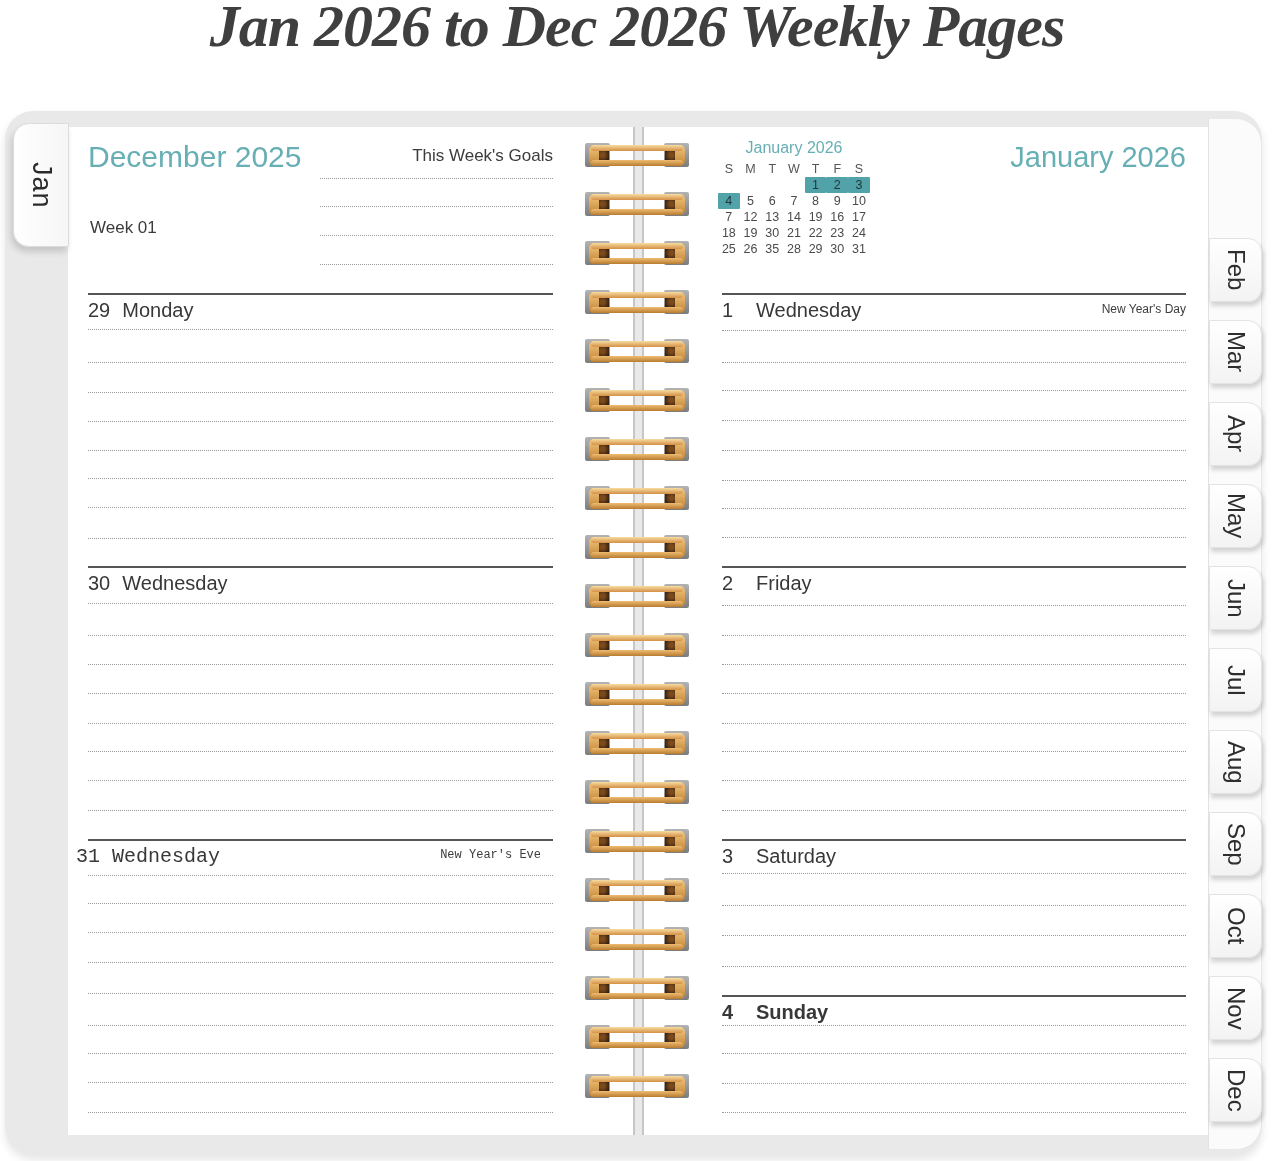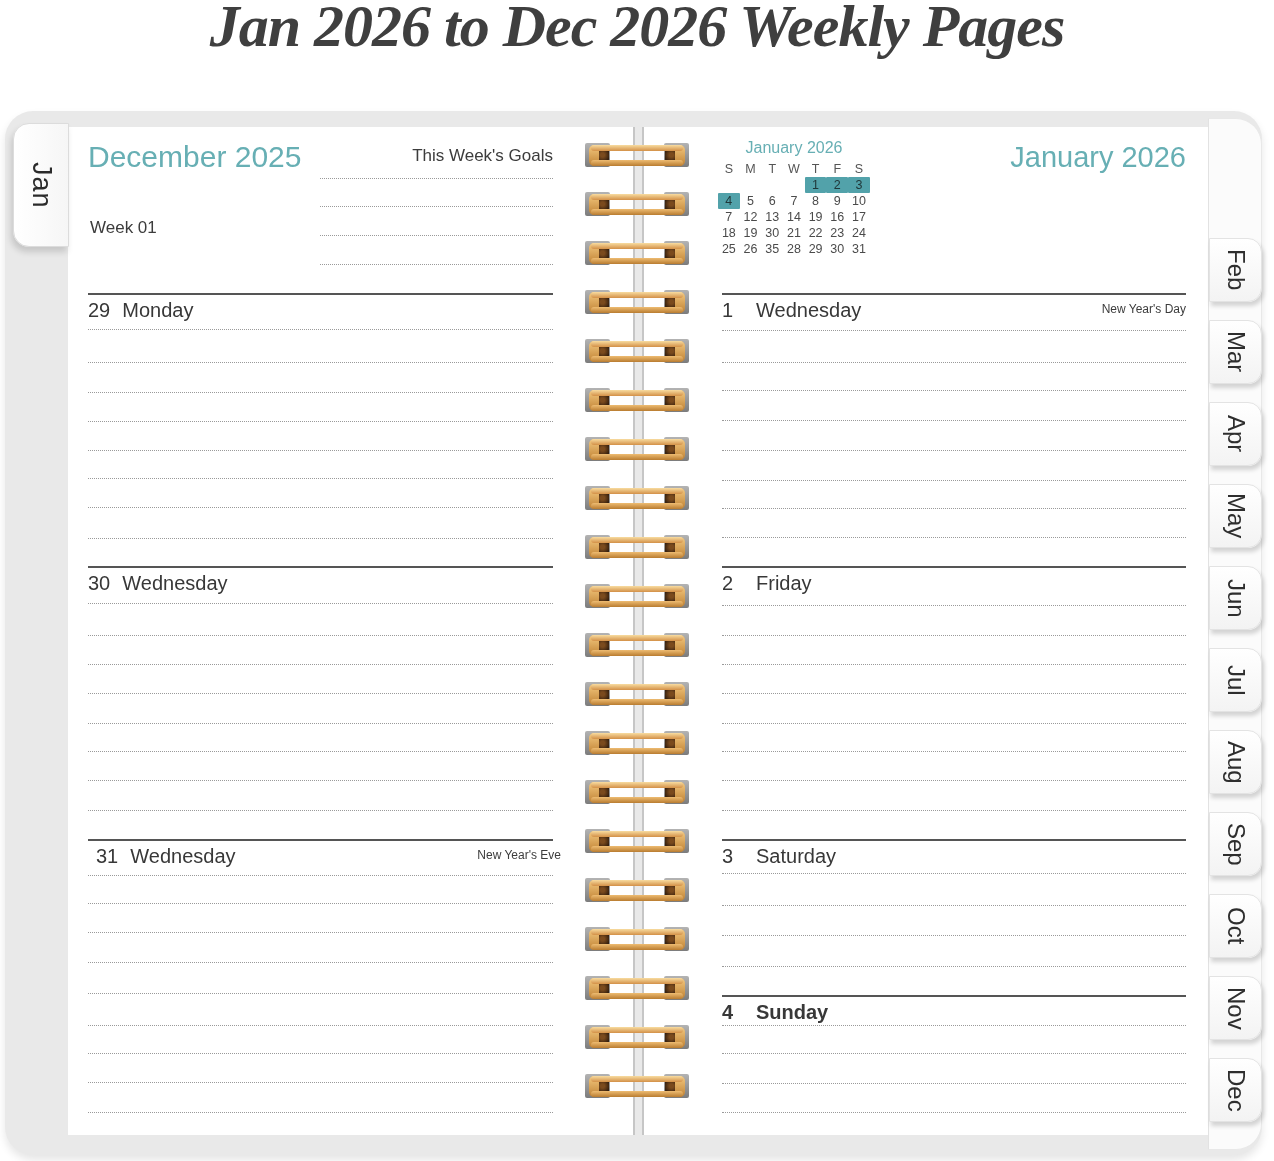--- a/index.html
+++ b/index.html
@@ -201,21 +201,21 @@
       <div class="day-header" style="left: 88px; width: 465px; top: 572px;"><span class="dnum">30</span><span class="dname">Wednesday</span></div>
       <div class="dotline" style="left: 88px; width: 465px; top: 603px;"></div>
       <div class="dotline" style="left: 88px; width: 465px; top: 635px;"></div>
       <div class="dotline" style="left: 88px; width: 465px; top: 664px;"></div>
       <div class="dotline" style="left: 88px; width: 465px; top: 693px;"></div>
       <div class="dotline" style="left: 88px; width: 465px; top: 723px;"></div>
       <div class="dotline" style="left: 88px; width: 465px; top: 751px;"></div>
       <div class="dotline" style="left: 88px; width: 465px; top: 780px;"></div>
       <div class="dotline" style="left: 88px; width: 465px; top: 810px;"></div>
       <div class="solidline" style="left: 88px; width: 465px; top: 839px;"></div>
-      <div class="day-header" style="left: 96px; width: 465px; top: 845px;"><span class="dnum">31</span><span class="dname">Wednesday</span><span class="holiday">New Year's Eve</span></div>
+      <div class="day-header" style="left: 76px; width: 465px; top: 845px; font-family: Liberation Mono, monospace;"><span class="dnum">31</span><span class="dname">Wednesday</span><span class="holiday">New Year's Eve</span></div>
       <div class="dotline" style="left: 88px; width: 465px; top: 875px;"></div>
       <div class="dotline" style="left: 88px; width: 465px; top: 903px;"></div>
       <div class="dotline" style="left: 88px; width: 465px; top: 932px;"></div>
       <div class="dotline" style="left: 88px; width: 465px; top: 962px;"></div>
       <div class="dotline" style="left: 88px; width: 465px; top: 993px;"></div>
       <div class="dotline" style="left: 88px; width: 465px; top: 1025px;"></div>
       <div class="dotline" style="left: 88px; width: 465px; top: 1053px;"></div>
       <div class="dotline" style="left: 88px; width: 465px; top: 1082px;"></div>
       <div class="dotline" style="left: 88px; width: 465px; top: 1112px;"></div>
       <div class="solidline" style="left: 722px; width: 464px; top: 293px;"></div>

